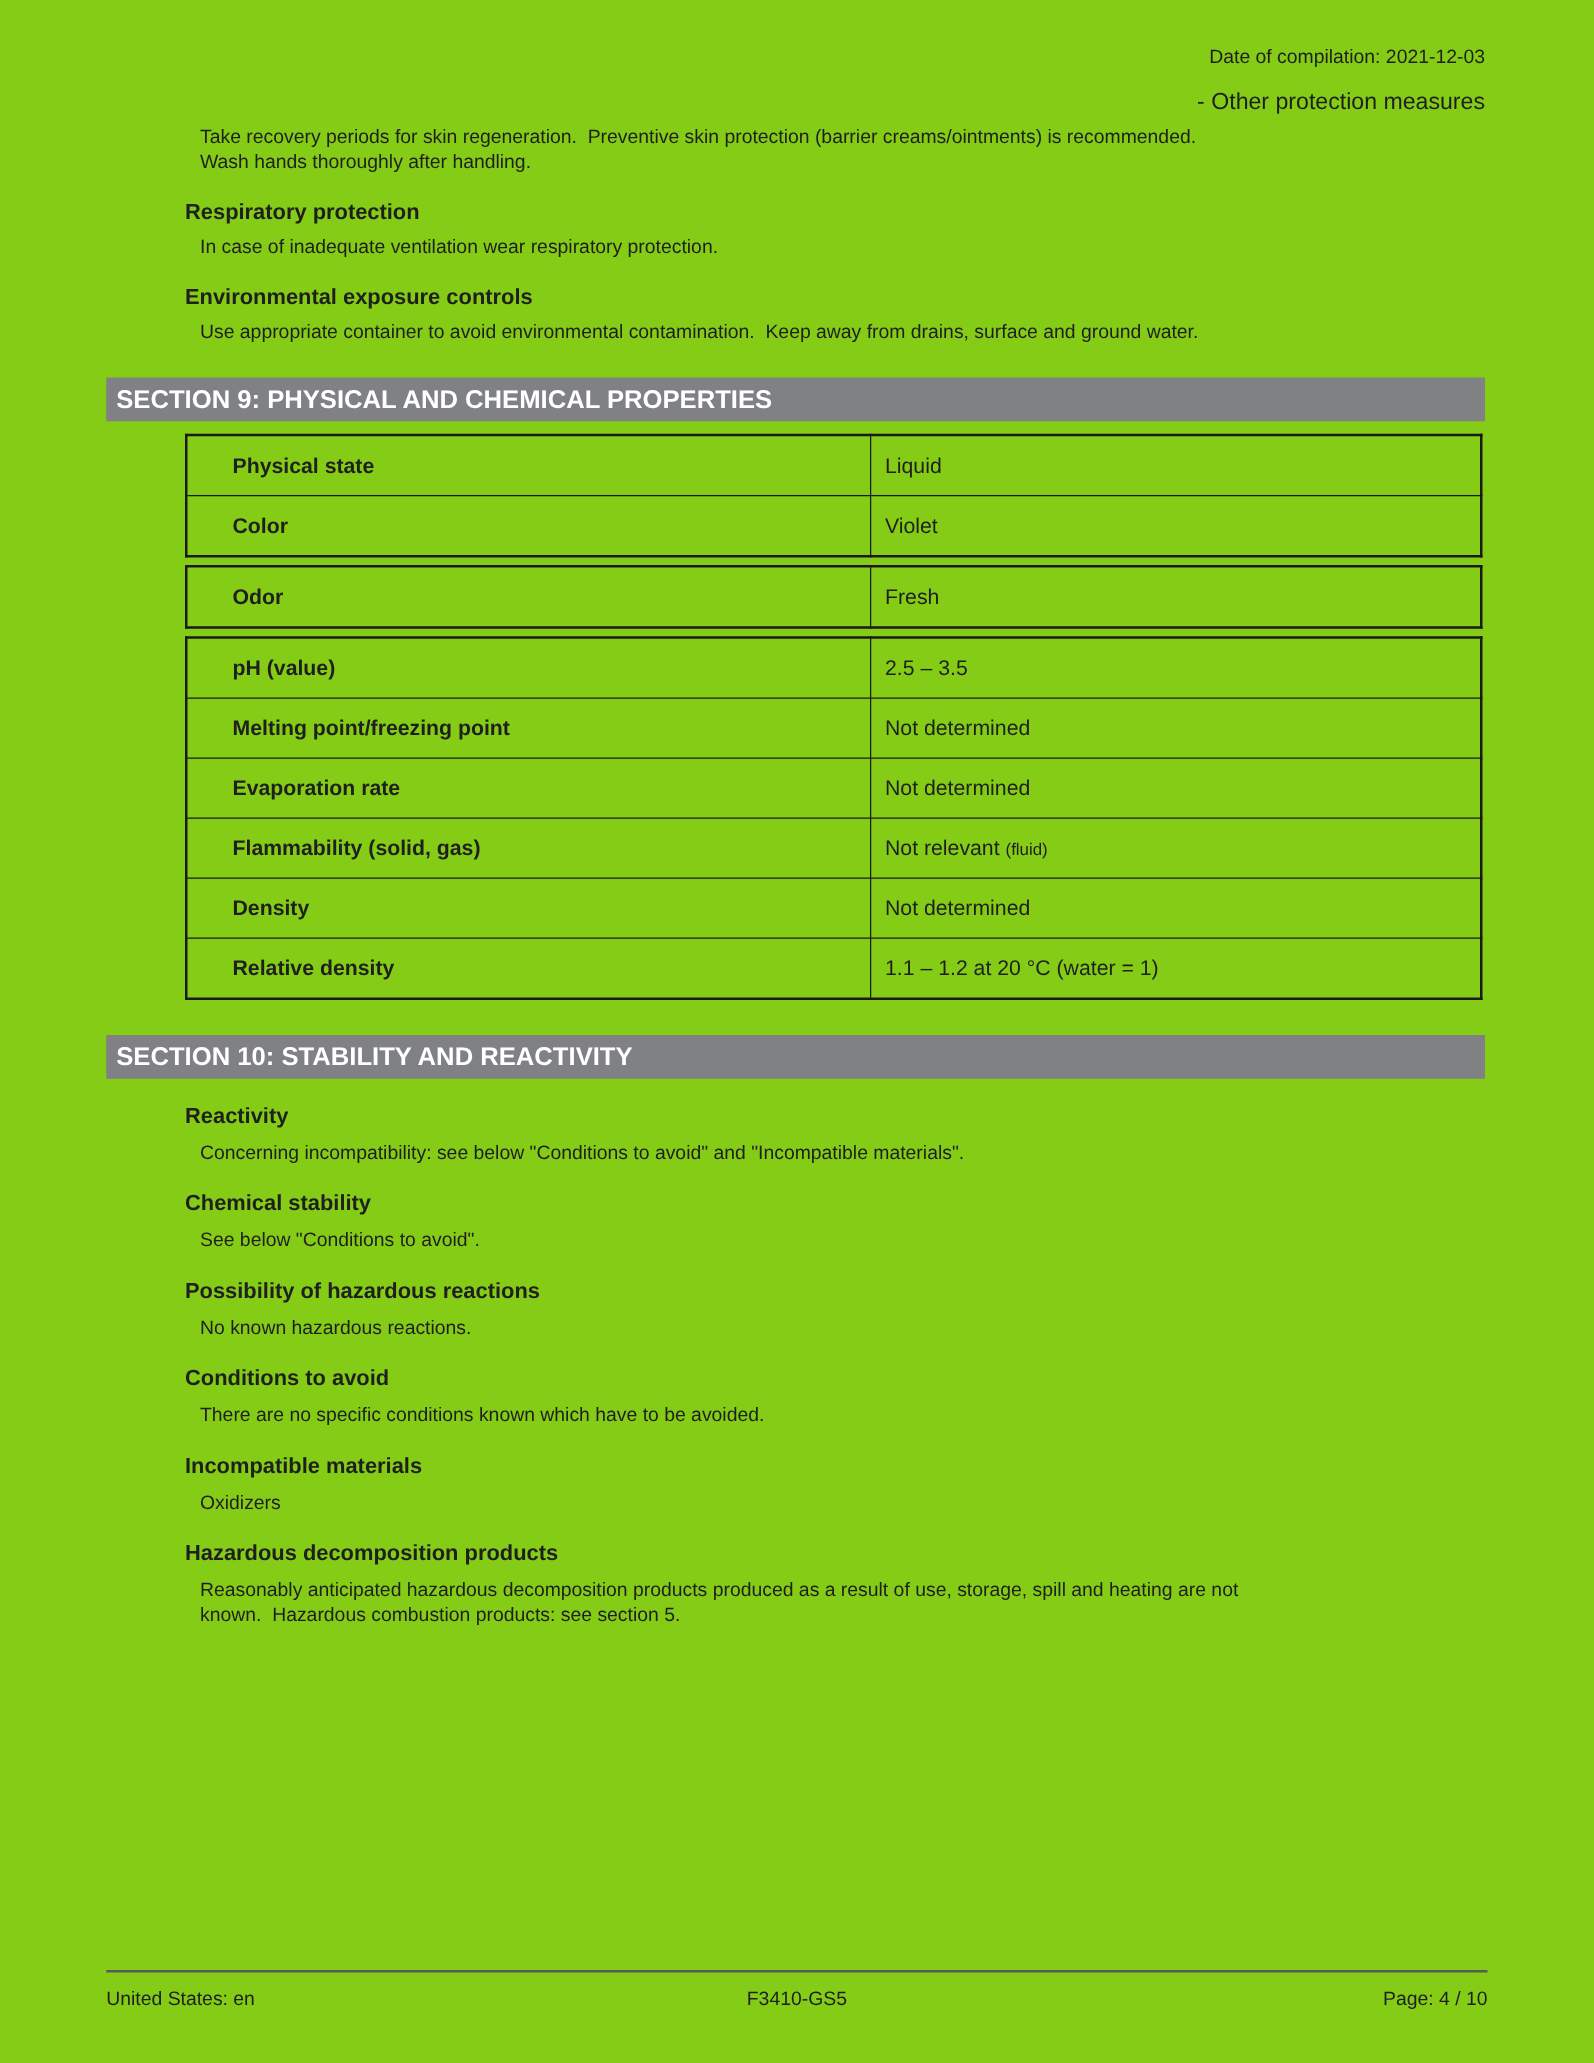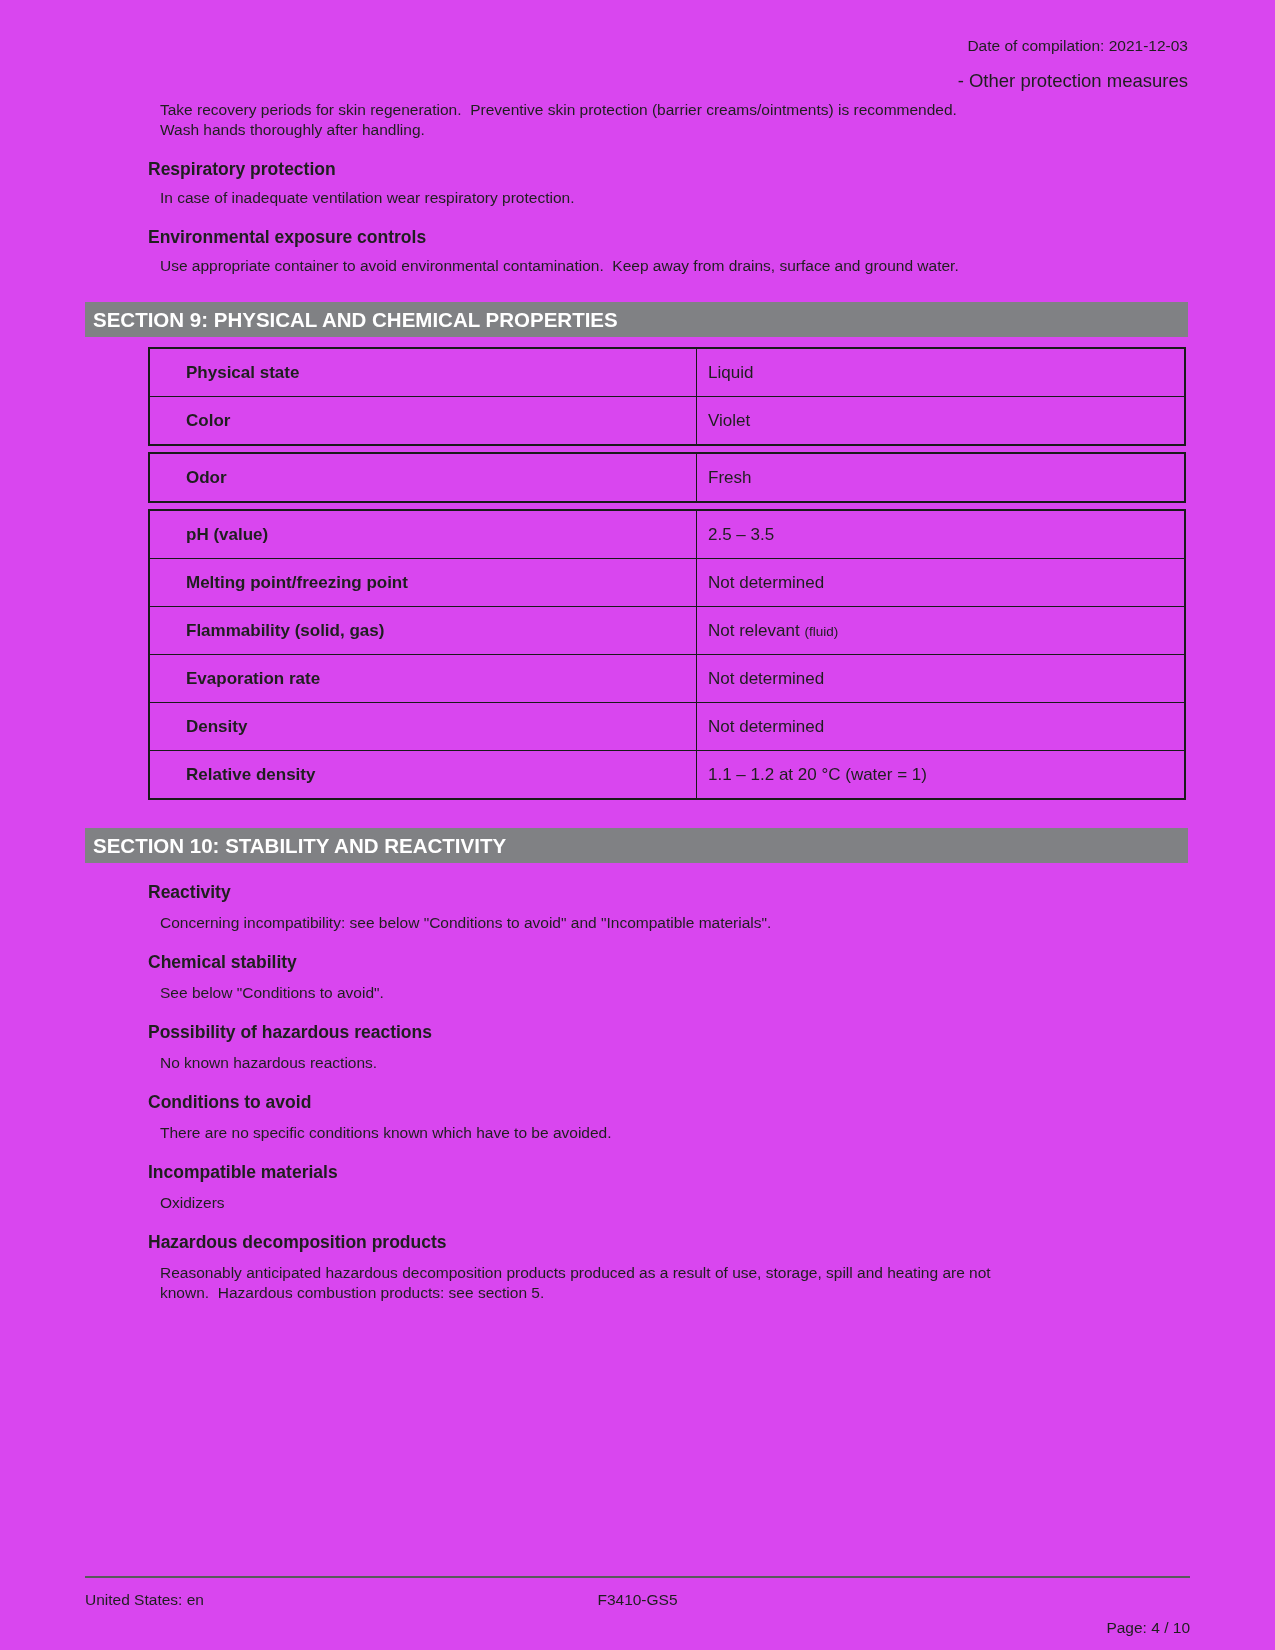--- a/index.html
+++ b/index.html
@@ -1,20 +1,20 @@
 <!DOCTYPE html>
 <html style="--bar-bg: #808184; --bar-fg: #ffffff; --table-border: #1a1a1a; --footer-line: #58595b;"><head>
 <meta charset="utf-8">
 <style>
   html, body { margin: 0; padding: 0; background: #ffffff; }
   .page {
     position: relative;
     width: 1275px;
     height: 1650px;
-    background: #d946ef;
+    background: #84cc16;
     font-family: "Liberation Sans", sans-serif;
     color: #1f1f1f;
     overflow: hidden;
   }
   .content {
     position: absolute;
     left: 85px;
     top: 0;
     width: 1103px;
   }
@@ -80,21 +80,21 @@
     position: absolute;
     left: 85px;
     top: 1576px;
     width: 1105px;
     border-top: 2px solid var(--footer-line, #58595b);
     padding-top: 13px;
     font-size: 15.5px;
   }
   .footer-left { position: absolute; left: 0; top: 13px; }
   .footer-center { display: block; text-align: center; }
-  .footer-right { position: absolute; right: 0; top: 13px; margin-top: 28px; }
+  .footer-right { position: absolute; right: 0; top: 13px; }
 </style>
 </head>
 <body>
 
 <div class="page">
   <div class="content">
 
     <div class="date-line">Date of compilation: 2021-12-03</div>
 
     <div class="s8">
@@ -137,29 +137,29 @@
       <tbody>
           <tr>
         <td class="label-cell">pH (value)</td>
         <td class="value-cell">2.5 – 3.5</td>
       </tr>
       <tr>
         <td class="label-cell">Melting point/freezing point</td>
         <td class="value-cell">Not determined</td>
       </tr>
       <tr>
+        <td class="label-cell">Evaporation rate</td>
+        <td class="value-cell">Not determined</td>
+      </tr>
+      <tr>
         <td class="label-cell">Flammability (solid, gas)</td>
         <td class="value-cell">
           <span>Not relevant</span>
           <span class="value-note">(fluid)</span>
         </td>
-      </tr>
-      <tr>
-        <td class="label-cell">Evaporation rate</td>
-        <td class="value-cell">Not determined</td>
       </tr>
       <tr>
         <td class="label-cell">Density</td>
         <td class="value-cell">Not determined</td>
       </tr>
       <tr>
         <td class="label-cell">Relative density</td>
         <td class="value-cell">1.1 – 1.2 at 20 °C (water = 1)</td>
       </tr>
     </tbody>

